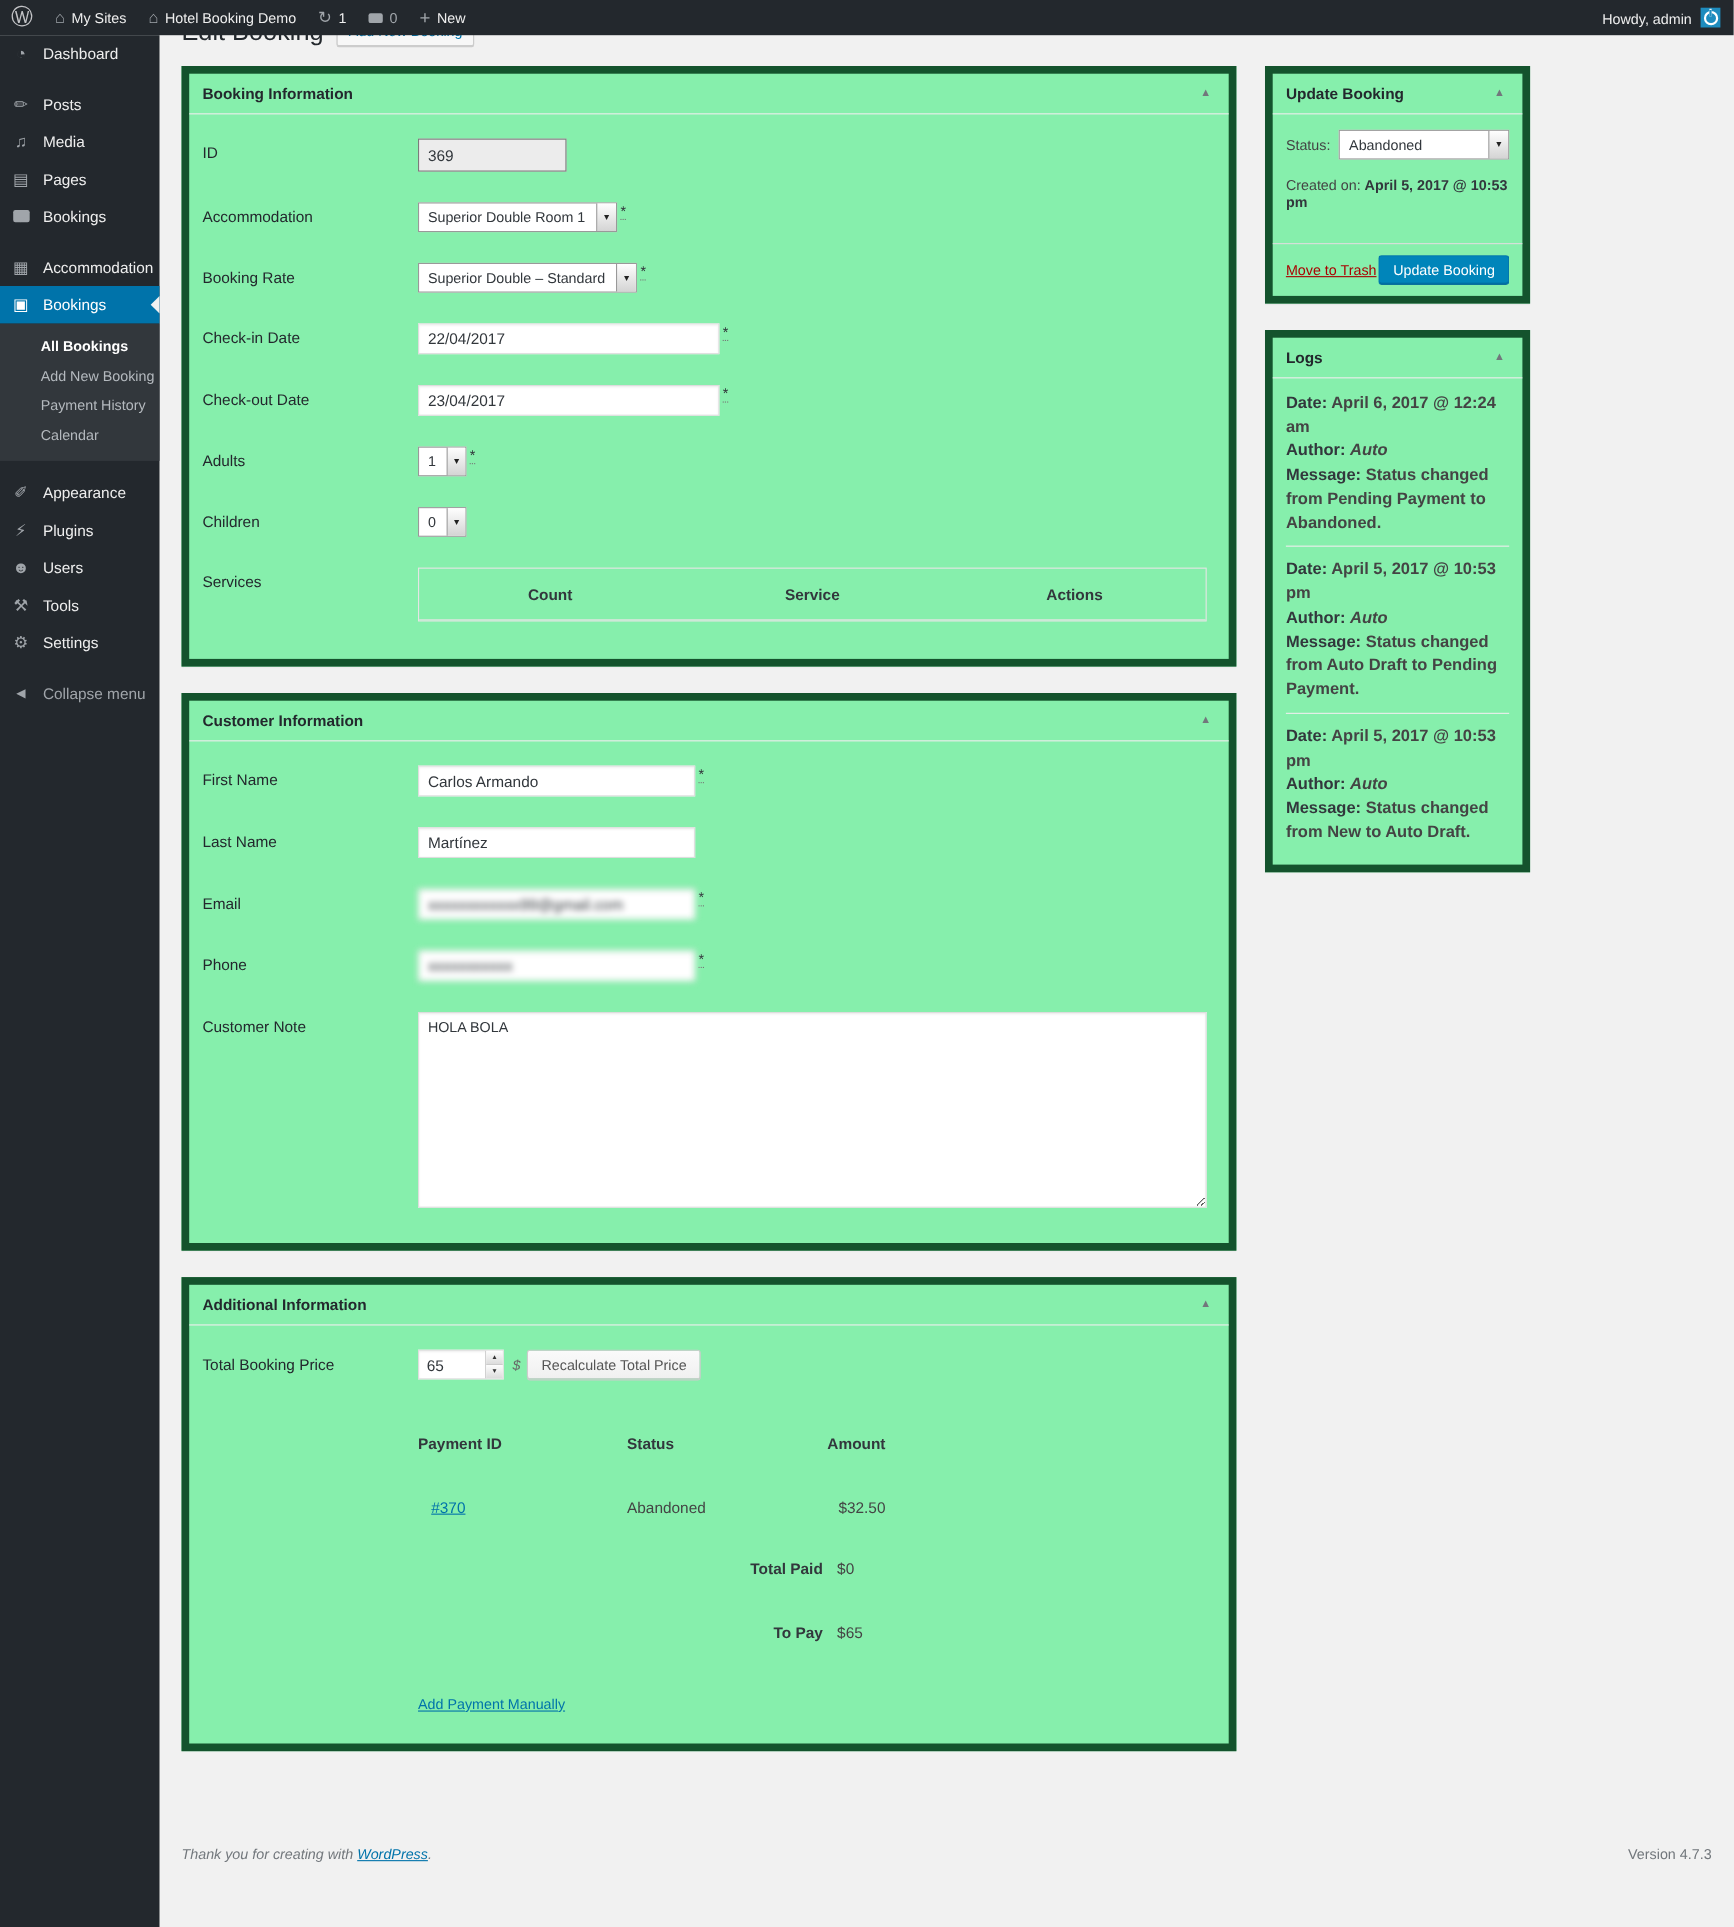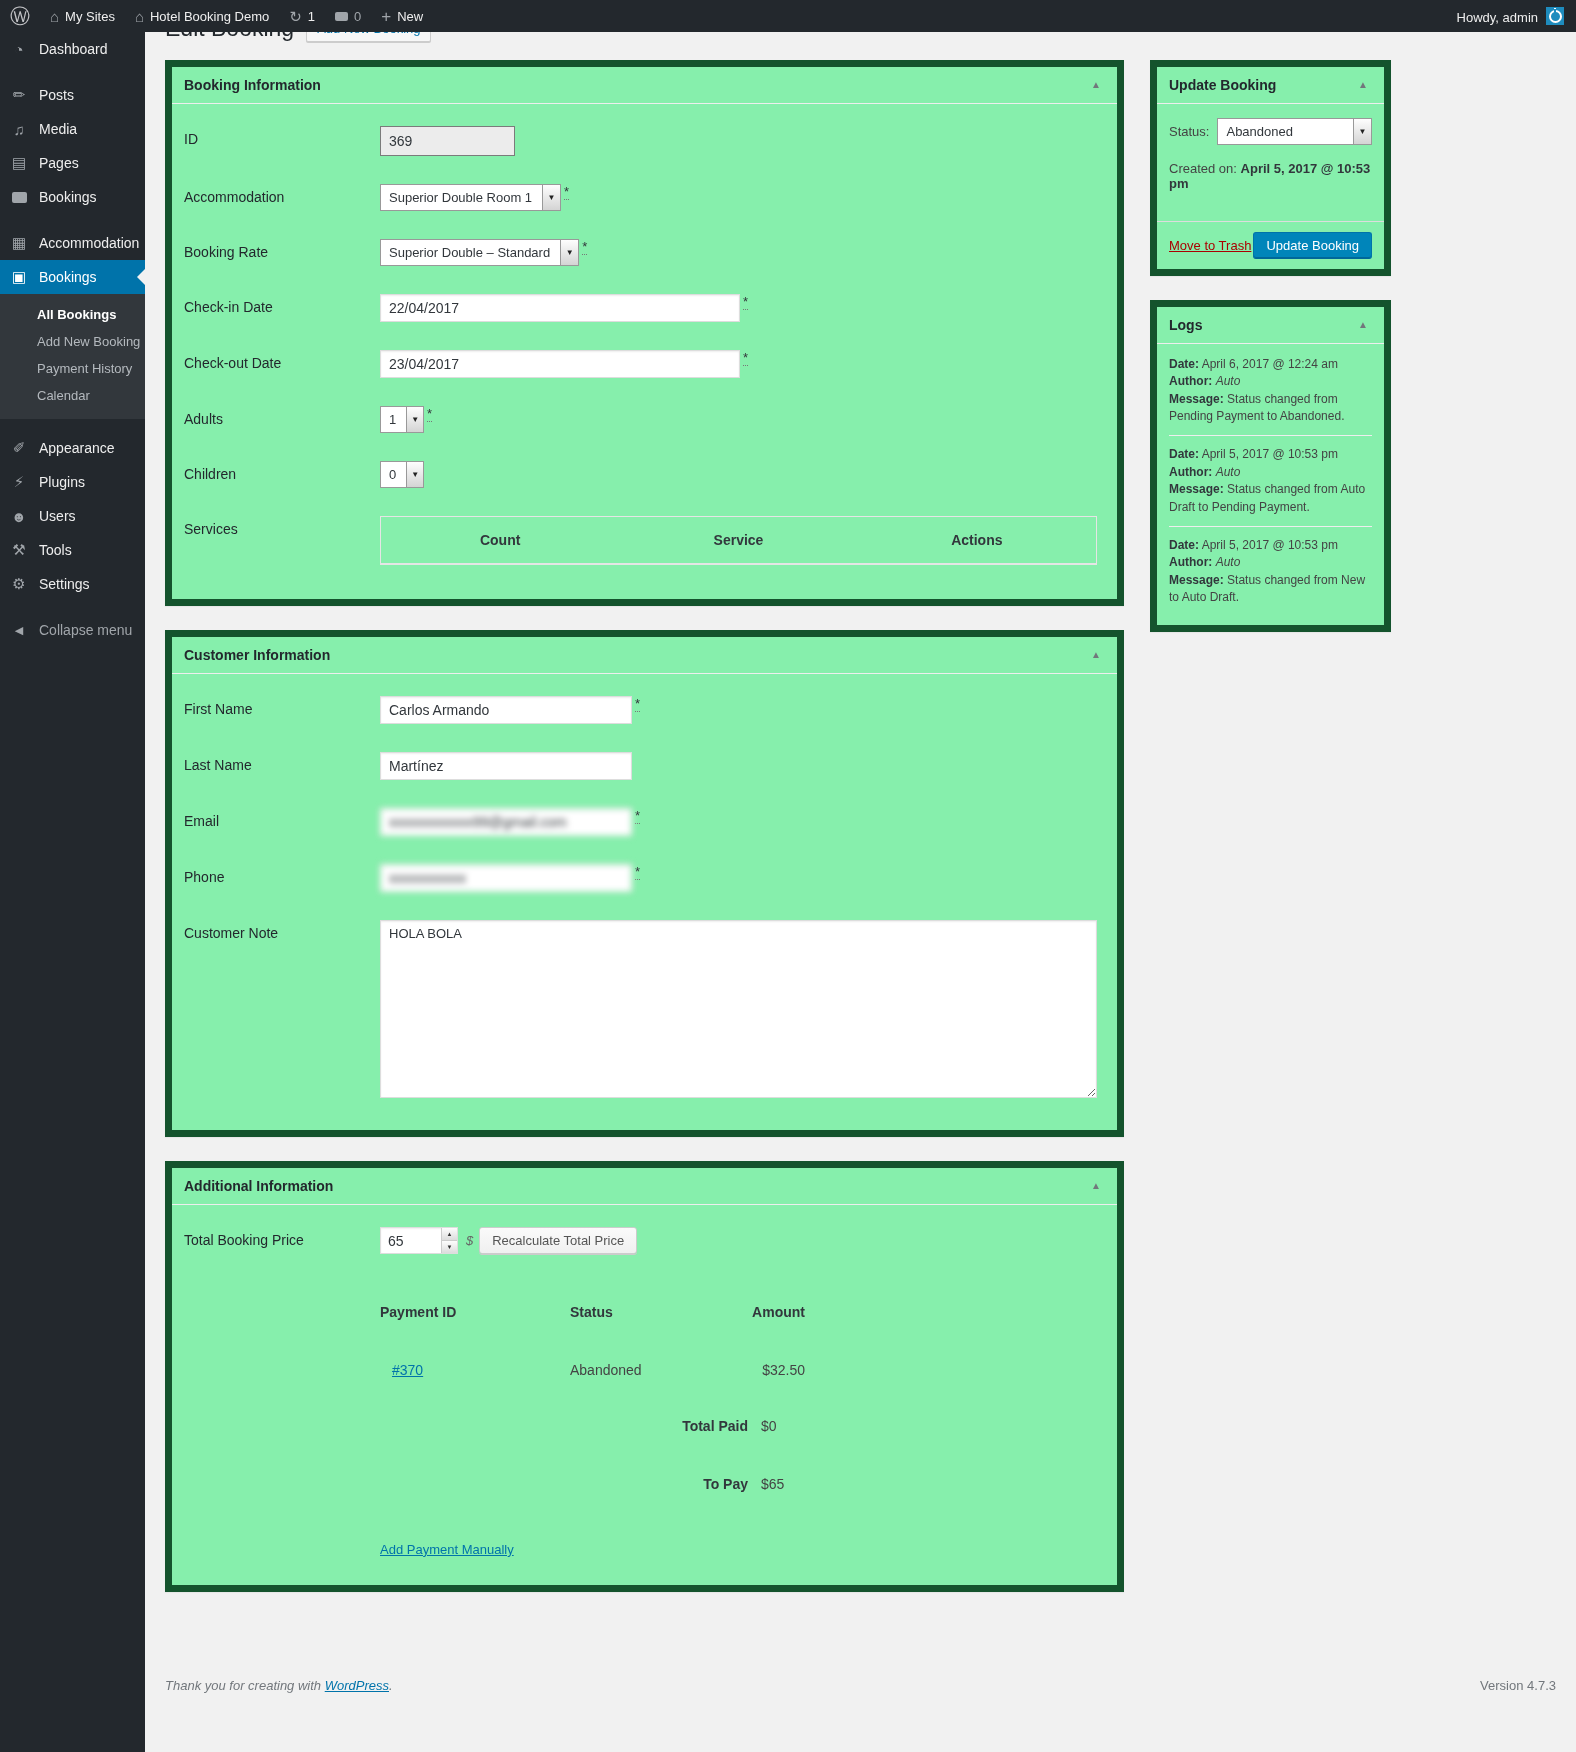--- a/index.html
+++ b/index.html
@@ -53,21 +53,21 @@
     border-bottom:1px solid #eee;}
   .postbox-title{font-size:14px;font-weight:bold;color:#23282d;}
   .toggle{color:#72777c;font-size:10px;cursor:pointer;padding:0 4px;}
   .postbox-body{padding:22px 20px 28px 12px;}
   
   .frow{display:flex;align-items:flex-start;margin-bottom:28px;}
   .flabel{width:196px;flex-shrink:0;font-size:14px;color:#23282d;padding-top:5px;}
   .req{color:#32373c;font-size:13px;border-bottom:1px dotted #777;line-height:1.1;margin-left:3px;margin-top:1px;display:inline-block;}
   input.txt{height:28px;border:1px solid #ddd;box-shadow:inset 0 1px 2px rgba(0,0,0,.07);padding:0 8px;
     font-size:14px;color:#32373c;background:#fff;font-family:inherit;}
-  .w-date{width:360px;}
+  .w-date{width:274px;}
   .w-name{width:252px;}
   input.id-input{width:135px;height:30px;background:#ececec;border:1px solid #7b7b7b;color:#32373c;
     padding:0 8px;font-size:14px;font-family:inherit;}
   .blurred{filter:blur(3px);}
   
   .wselect{display:inline-flex;align-items:stretch;background:#fff;border:1px solid #999;height:27px;cursor:pointer;}
   .wselect .stxt{padding:0 10px 0 8px;font-size:13px;color:#32373c;display:flex;align-items:center;white-space:nowrap;}
   .wselect .sbtn{width:18px;background:linear-gradient(#fefefe,#d4d4d4);border-left:1px solid #999;
     display:flex;align-items:center;justify-content:center;color:#222;font-size:8px;}
   .wselect.small{width:44px;justify-content:space-between;}
@@ -104,21 +104,21 @@
   a.link{color:#0073aa;text-decoration:underline;cursor:pointer;}
   .add-payment{display:inline-block;margin-top:16px;font-size:13px;}
   
   .side-body{padding:14px 12px;}
   .status-row{display:flex;align-items:center;gap:8px;margin-bottom:16px;}
   .status-row .slabel{font-size:13px;color:#444;}
   .created{font-size:13px;color:#444;margin-bottom:16px;}
   .created b{color:#32373c;}
   .side-foot{border-top:1px solid #ddd;padding:10px 12px;display:flex;justify-content:space-between;align-items:center;}
   .trash{color:#a00;font-size:13px;text-decoration:underline;cursor:pointer;}
-  .log-entry{font-size:12px;line-height:1.45;color:#444;padding:10px 0;}
+  .log-entry{font-size:15px;line-height:1.45;color:#444;padding:10px 0;font-weight:bold;}
   .log-entry + .log-entry{border-top:1px solid #eee;}
   .log-entry b{color:#32373c;}
   .log-author{font-style:italic;}
   .logs-body{padding:2px 12px 8px;}
   
   .footer{width:1391px;display:flex;justify-content:space-between;margin-top:62px;font-size:13px;color:#72777c;padding-bottom:14px;}
   .footer .thanks{font-style:italic;}
   .footer a{color:#0073aa;}
 </style>
 </head>

